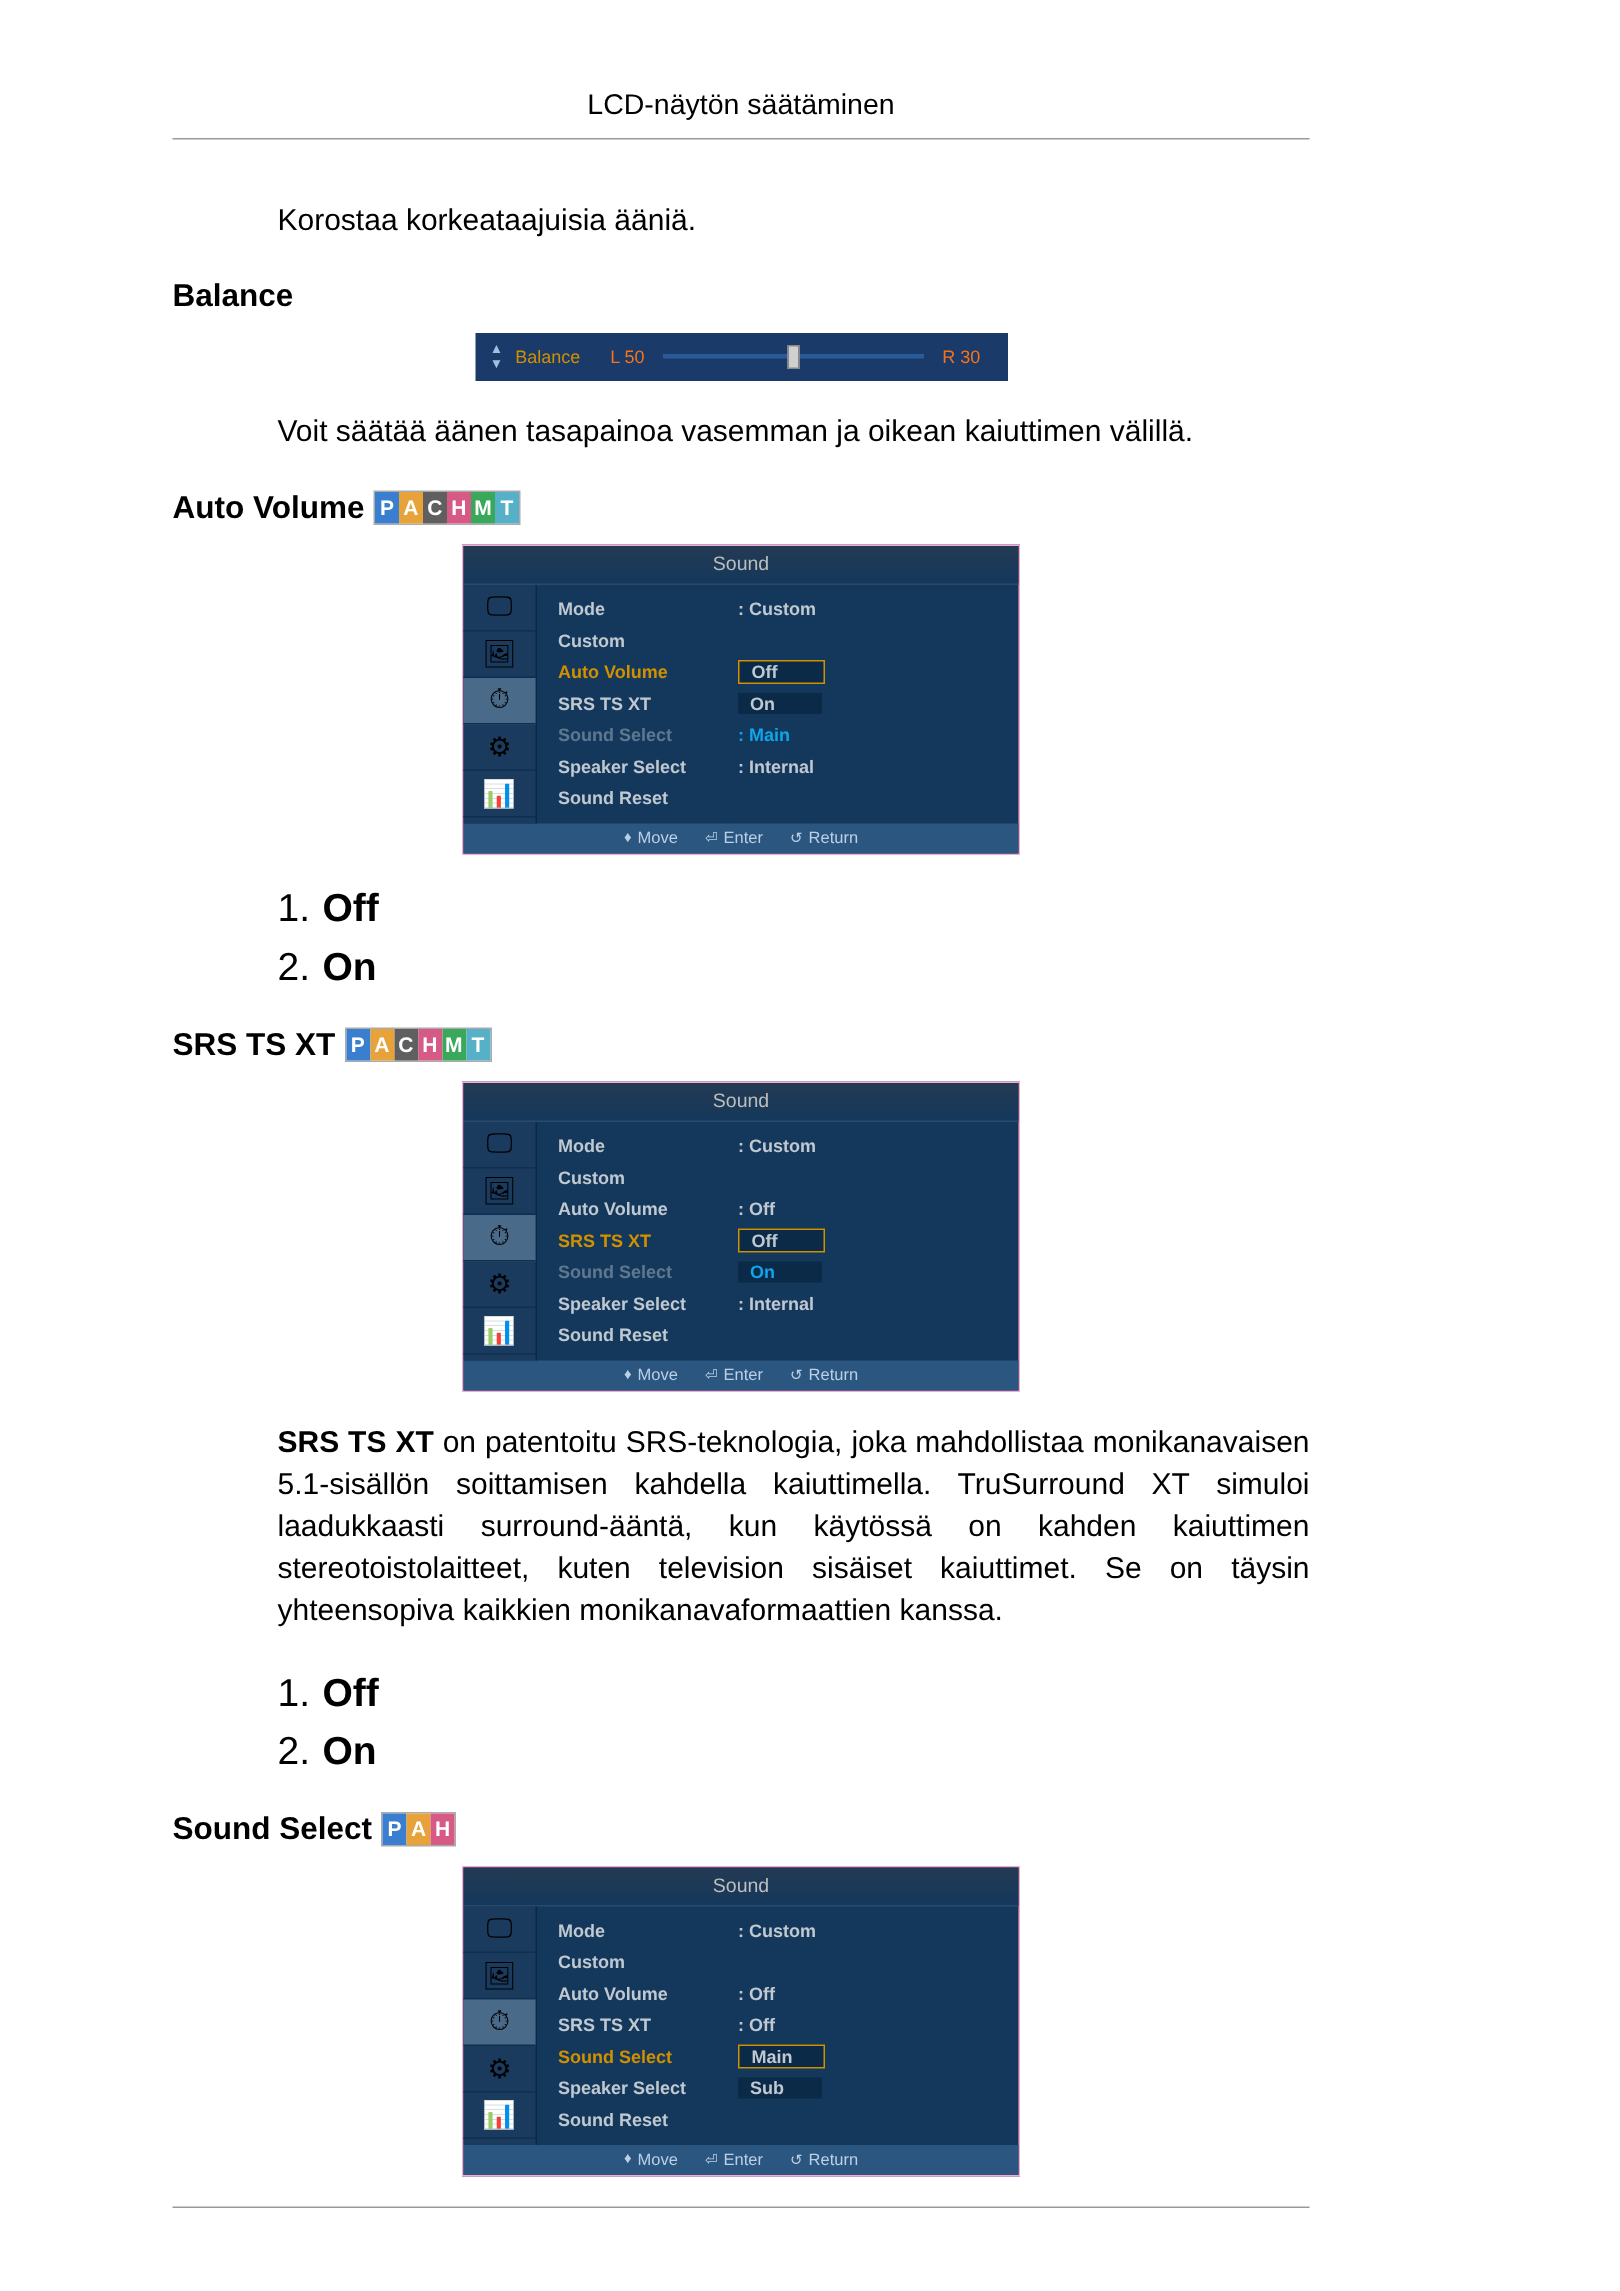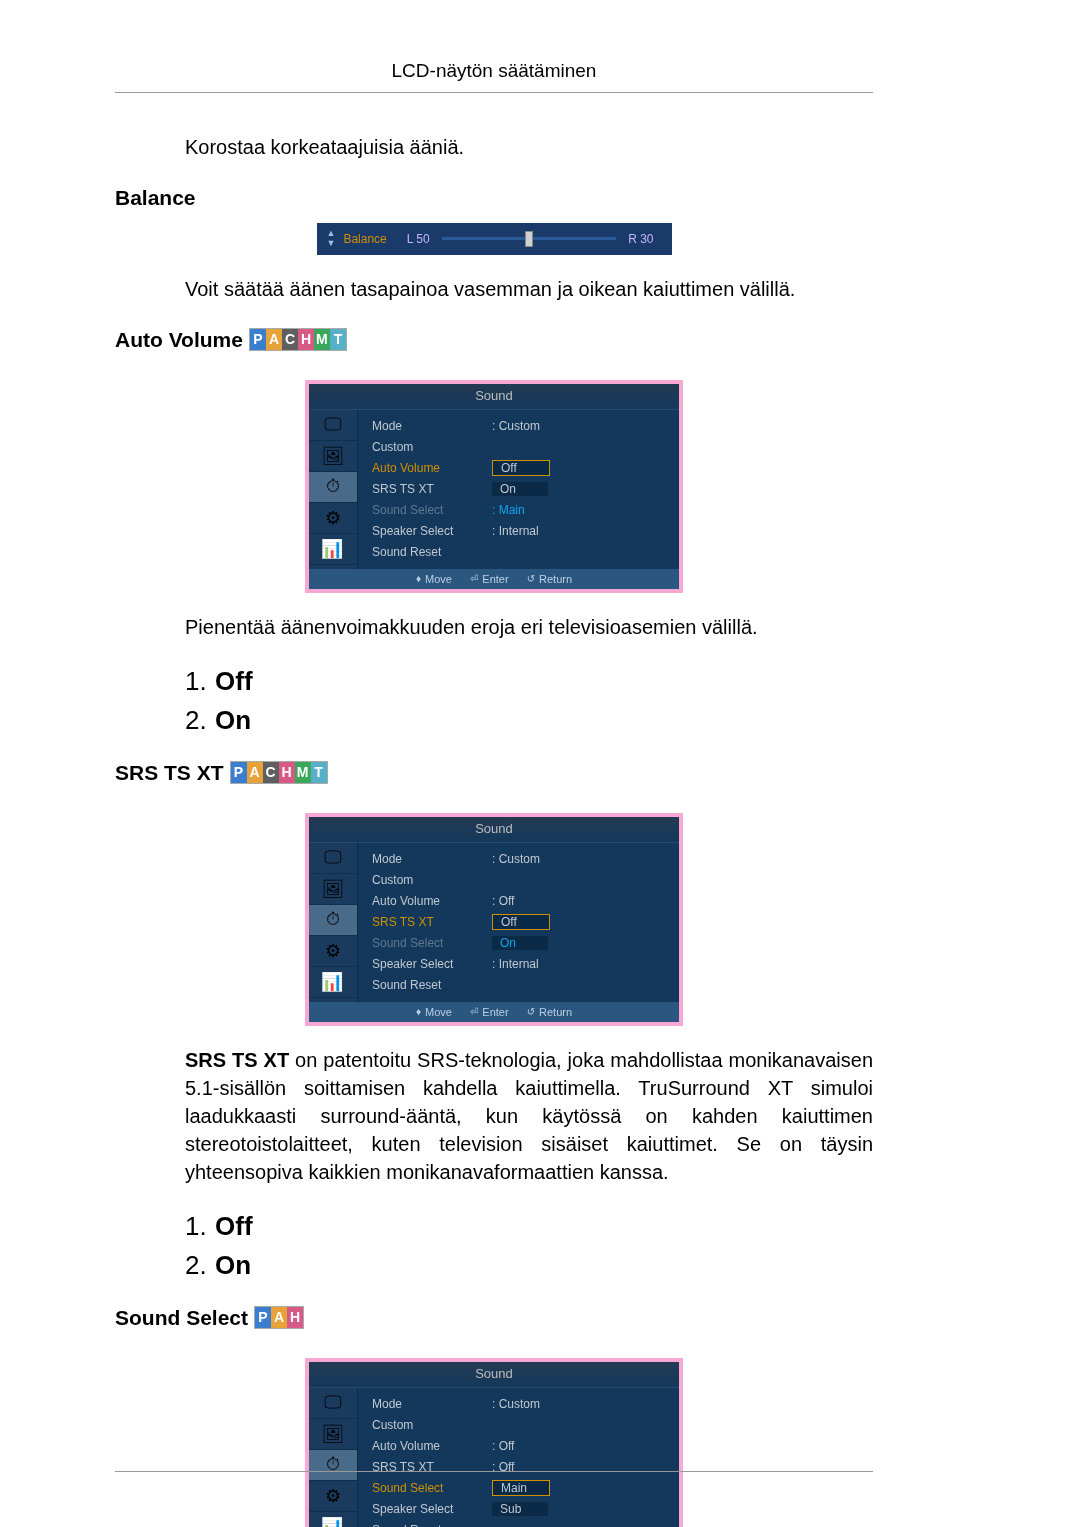--- a/index.html
+++ b/index.html
@@ -77,21 +77,21 @@
     font-size: 12px;
   }
   .osd-balance .arrows {
     color: #a0c0e0;
     font-size: 9px;
     line-height: 1.1;
     margin-right: 8px;
     text-align: center;
   }
   .osd-balance .lbl { color: #d09000; margin-right: 12px; }
-  .osd-balance .val { color: #c4b5fd; margin: 0 8px; }
+  .osd-balance .val { color: #f97316; margin: 0 8px; }
   .osd-balance .track {
     flex: 1;
     height: 3px;
     background: #2a5a9a;
     position: relative;
     margin: 0 4px;
   }
   .osd-balance .thumb {
     position: absolute;
     left: 50%;
@@ -101,22 +101,21 @@
     background: #d0d0d0;
     border: 1px solid #888;
     transform: translateX(-50%);
   }
 
   .osd-menu {
     display: inline-block;
     width: 370px;
     background: #14385c;
     text-align: left;
-    border: 4px solid #f9a8d4;
-    margin-top: 16px;
+    border: 1px solid #f9a8d4;
   }
   .osd-title {
     text-align: center;
     color: #bdbdbd;
     font-size: 13px;
     padding: 4px 0 6px 0;
     background: linear-gradient(#243a52,#14385c);
     border-bottom: 1px solid #2a4a6a;
   }
   .osd-body {
@@ -136,20 +135,21 @@
     justify-content: center;
     border-bottom: 1px solid #0f2f50;
     font-size: 18px;
   }
   .osd-tab.sel { background: #4a6a8a; }
   .osd-list {
     flex: 1;
     padding: 6px 10px 6px 14px;
     font-size: 12px;
     color: #c0c8d0;
+    font-weight: bold;
   }
   .osd-row {
     display: flex;
     align-items: center;
     padding: 2px 0;
     height: 17px;
   }
   .osd-row .k { width: 120px; }
   .osd-row .v { }
   .osd-row.hl .k { color: #d09000; }
@@ -282,21 +282,20 @@
             <span class="fico">⏎</span>
             <span>Enter</span>
           </span>
         <span>
             <span class="fico">↺</span>
             <span>Return</span>
           </span>
       </div>
     </div>
   </div>
-  <div class="body-text para-block">Pienentää äänenvoimakkuuden eroja eri televisioasemien välillä.</div>
   <div class="list-num"><span class="n">1.</span><b>Off</b></div>
   <div class="list-num para-block"><span class="n">2.</span><b>On</b></div>
 
   <div class="section-heading">
     <span>SRS TS XT</span>
     <span class="badge-row">
       <span class="badge badge-p">P</span>
       <span class="badge badge-a">A</span>
       <span class="badge badge-c">C</span>
       <span class="badge badge-h">H</span>

